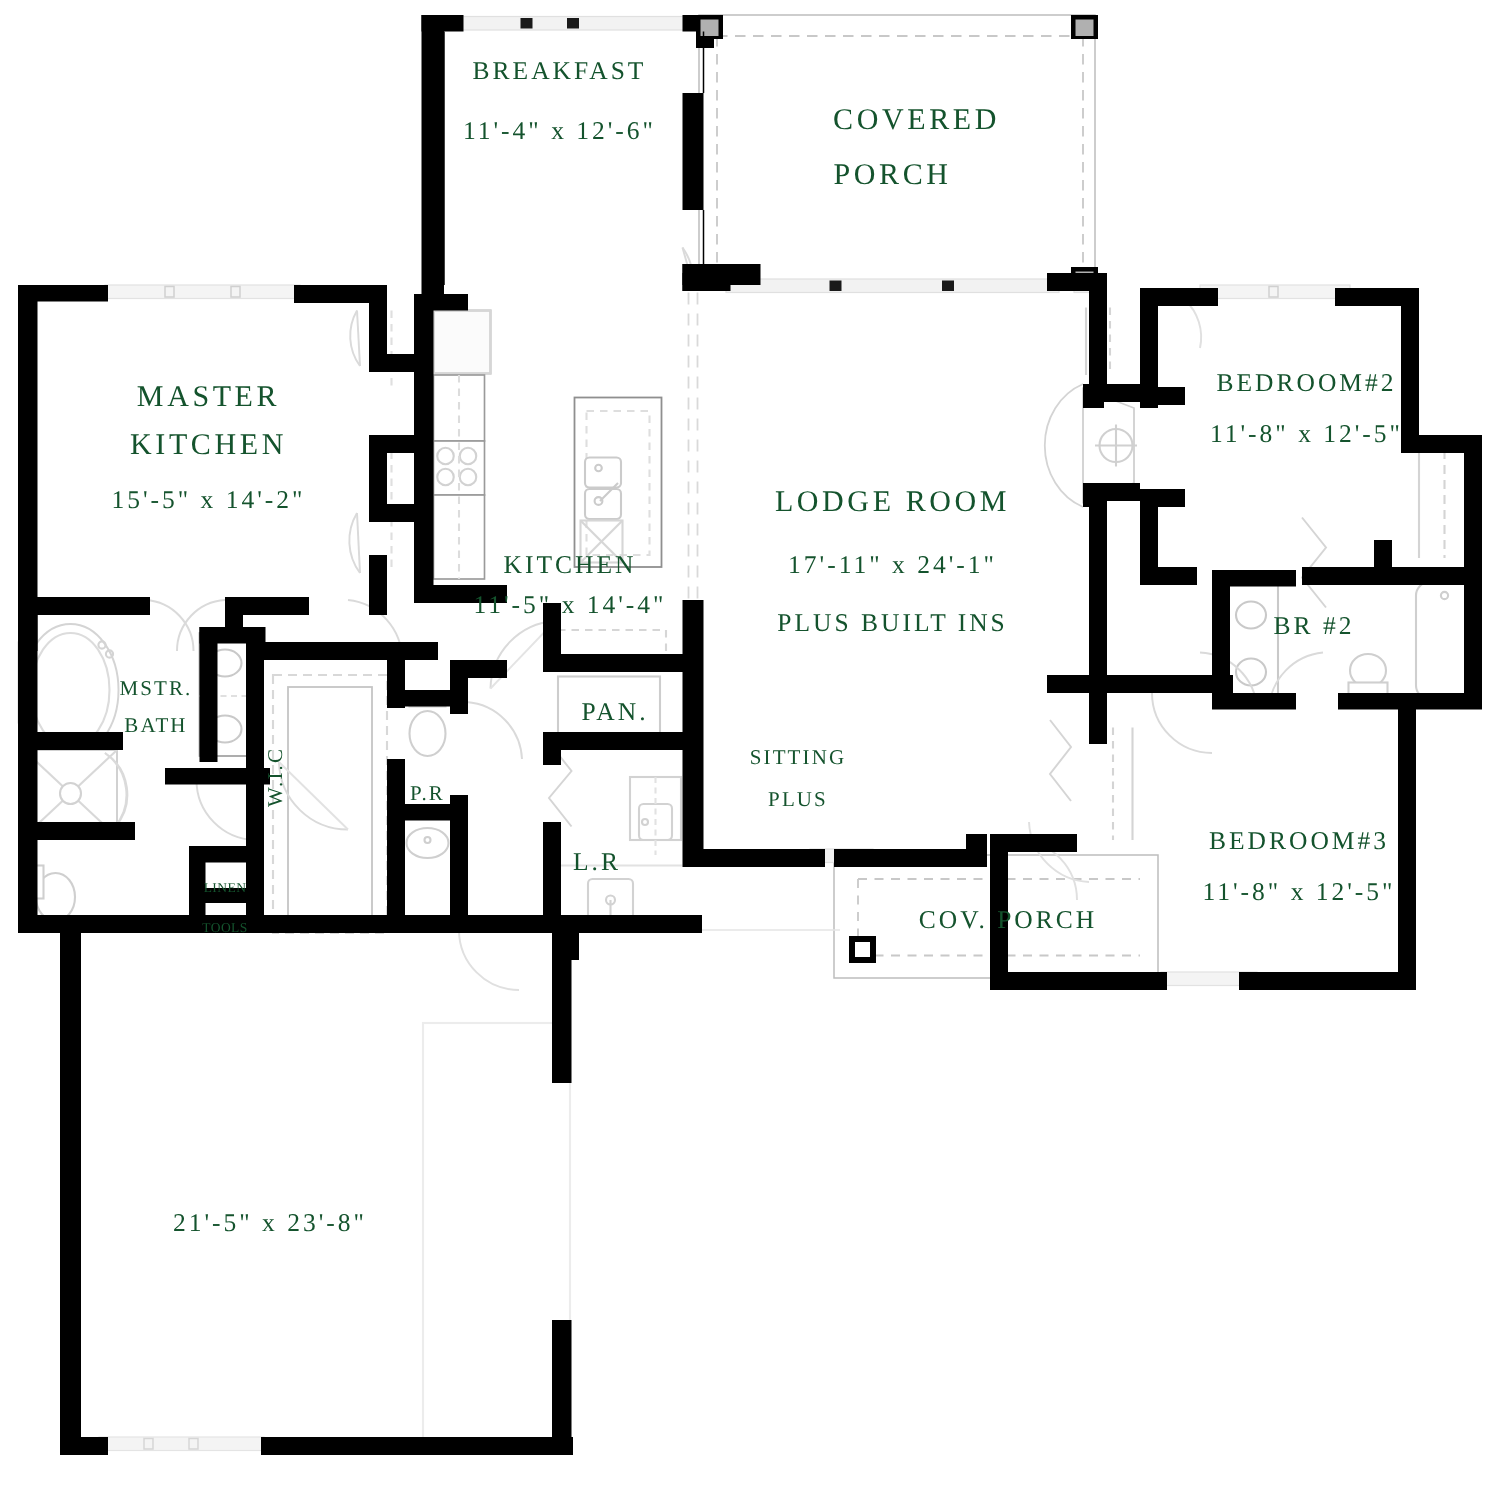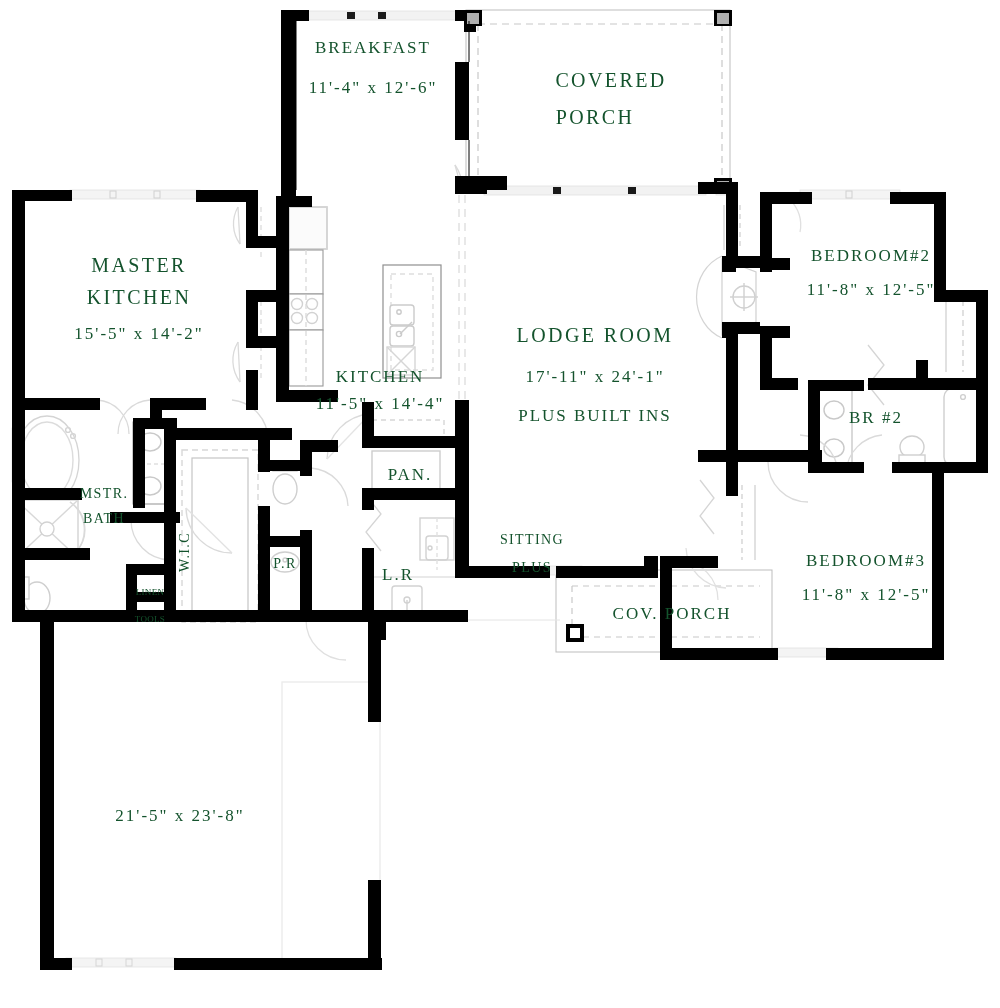--- a/index.html
+++ b/index.html
@@ -11,21 +11,21 @@
     color:#14532d;
     font-family:Liberation Serif, serif;
     letter-spacing:2.0px;
     white-space:nowrap;
     text-align:center;
     line-height:1.42;
     pointer-events:none;
   }
   .lbl.big{font-size:20px;letter-spacing:2.4px;}
   .lbl.mid{font-size:17px;letter-spacing:2.0px;}
-  .lbl.sm{font-size:14px;letter-spacing:1.4px;margin-top:34px;}
+  .lbl.sm{font-size:14px;letter-spacing:1.4px;}
   .lbl.xs{font-size:9px;letter-spacing:0.3px;}
   .lbl.vert{
     transform-origin:center center;
     transform:rotate(-90deg);
   }
   .ctr{transform:translate(-50%,-50%);}
 </style>
 </head>
 <body>
 

